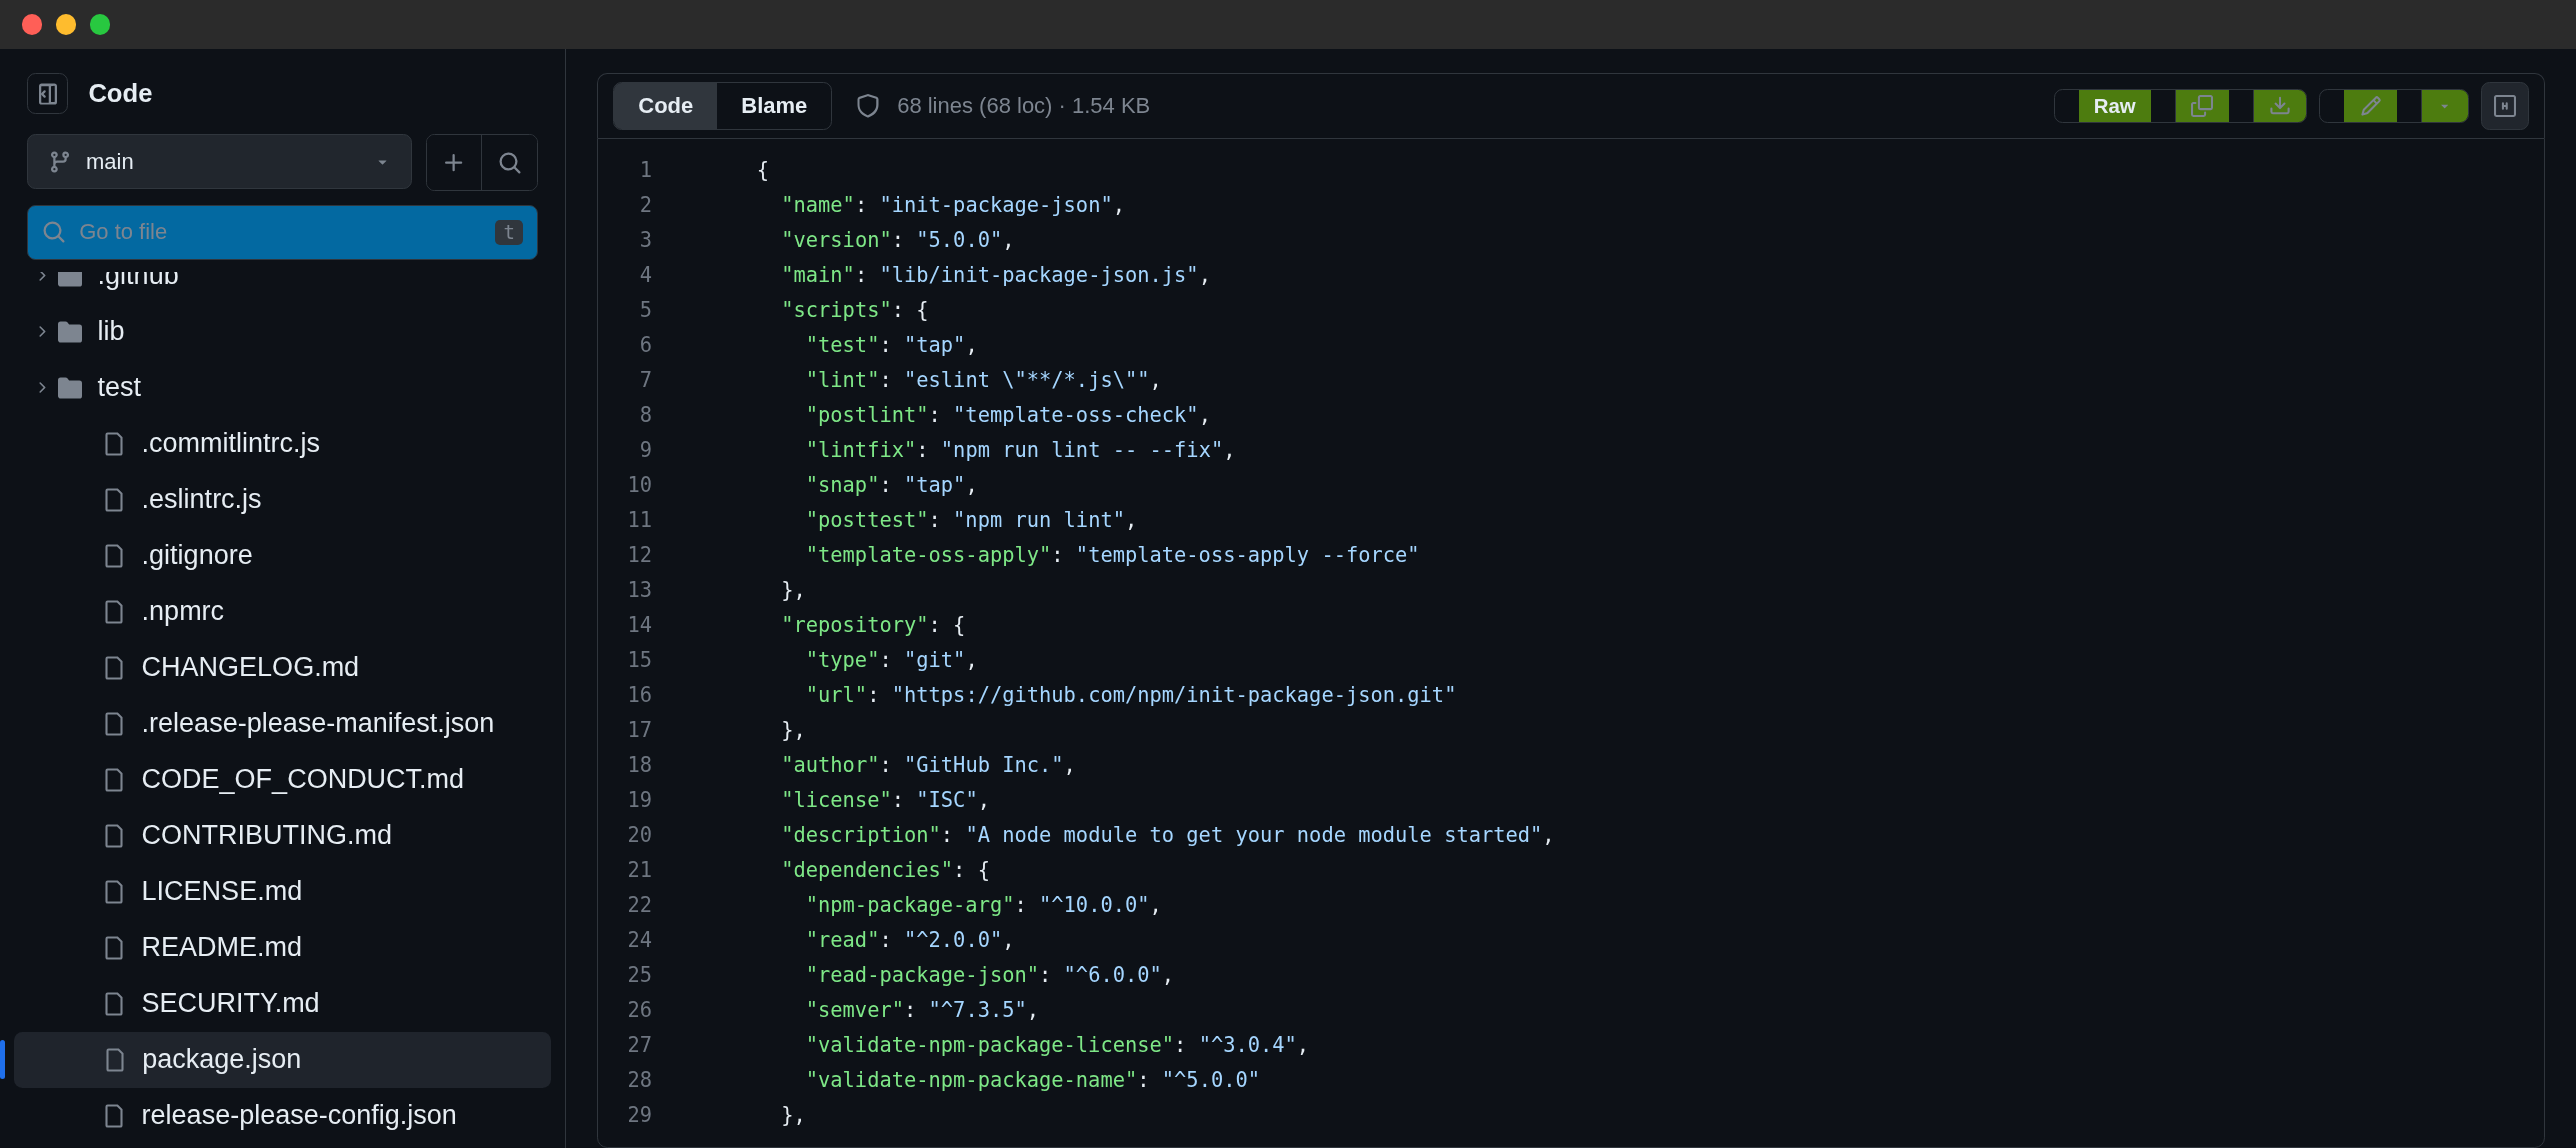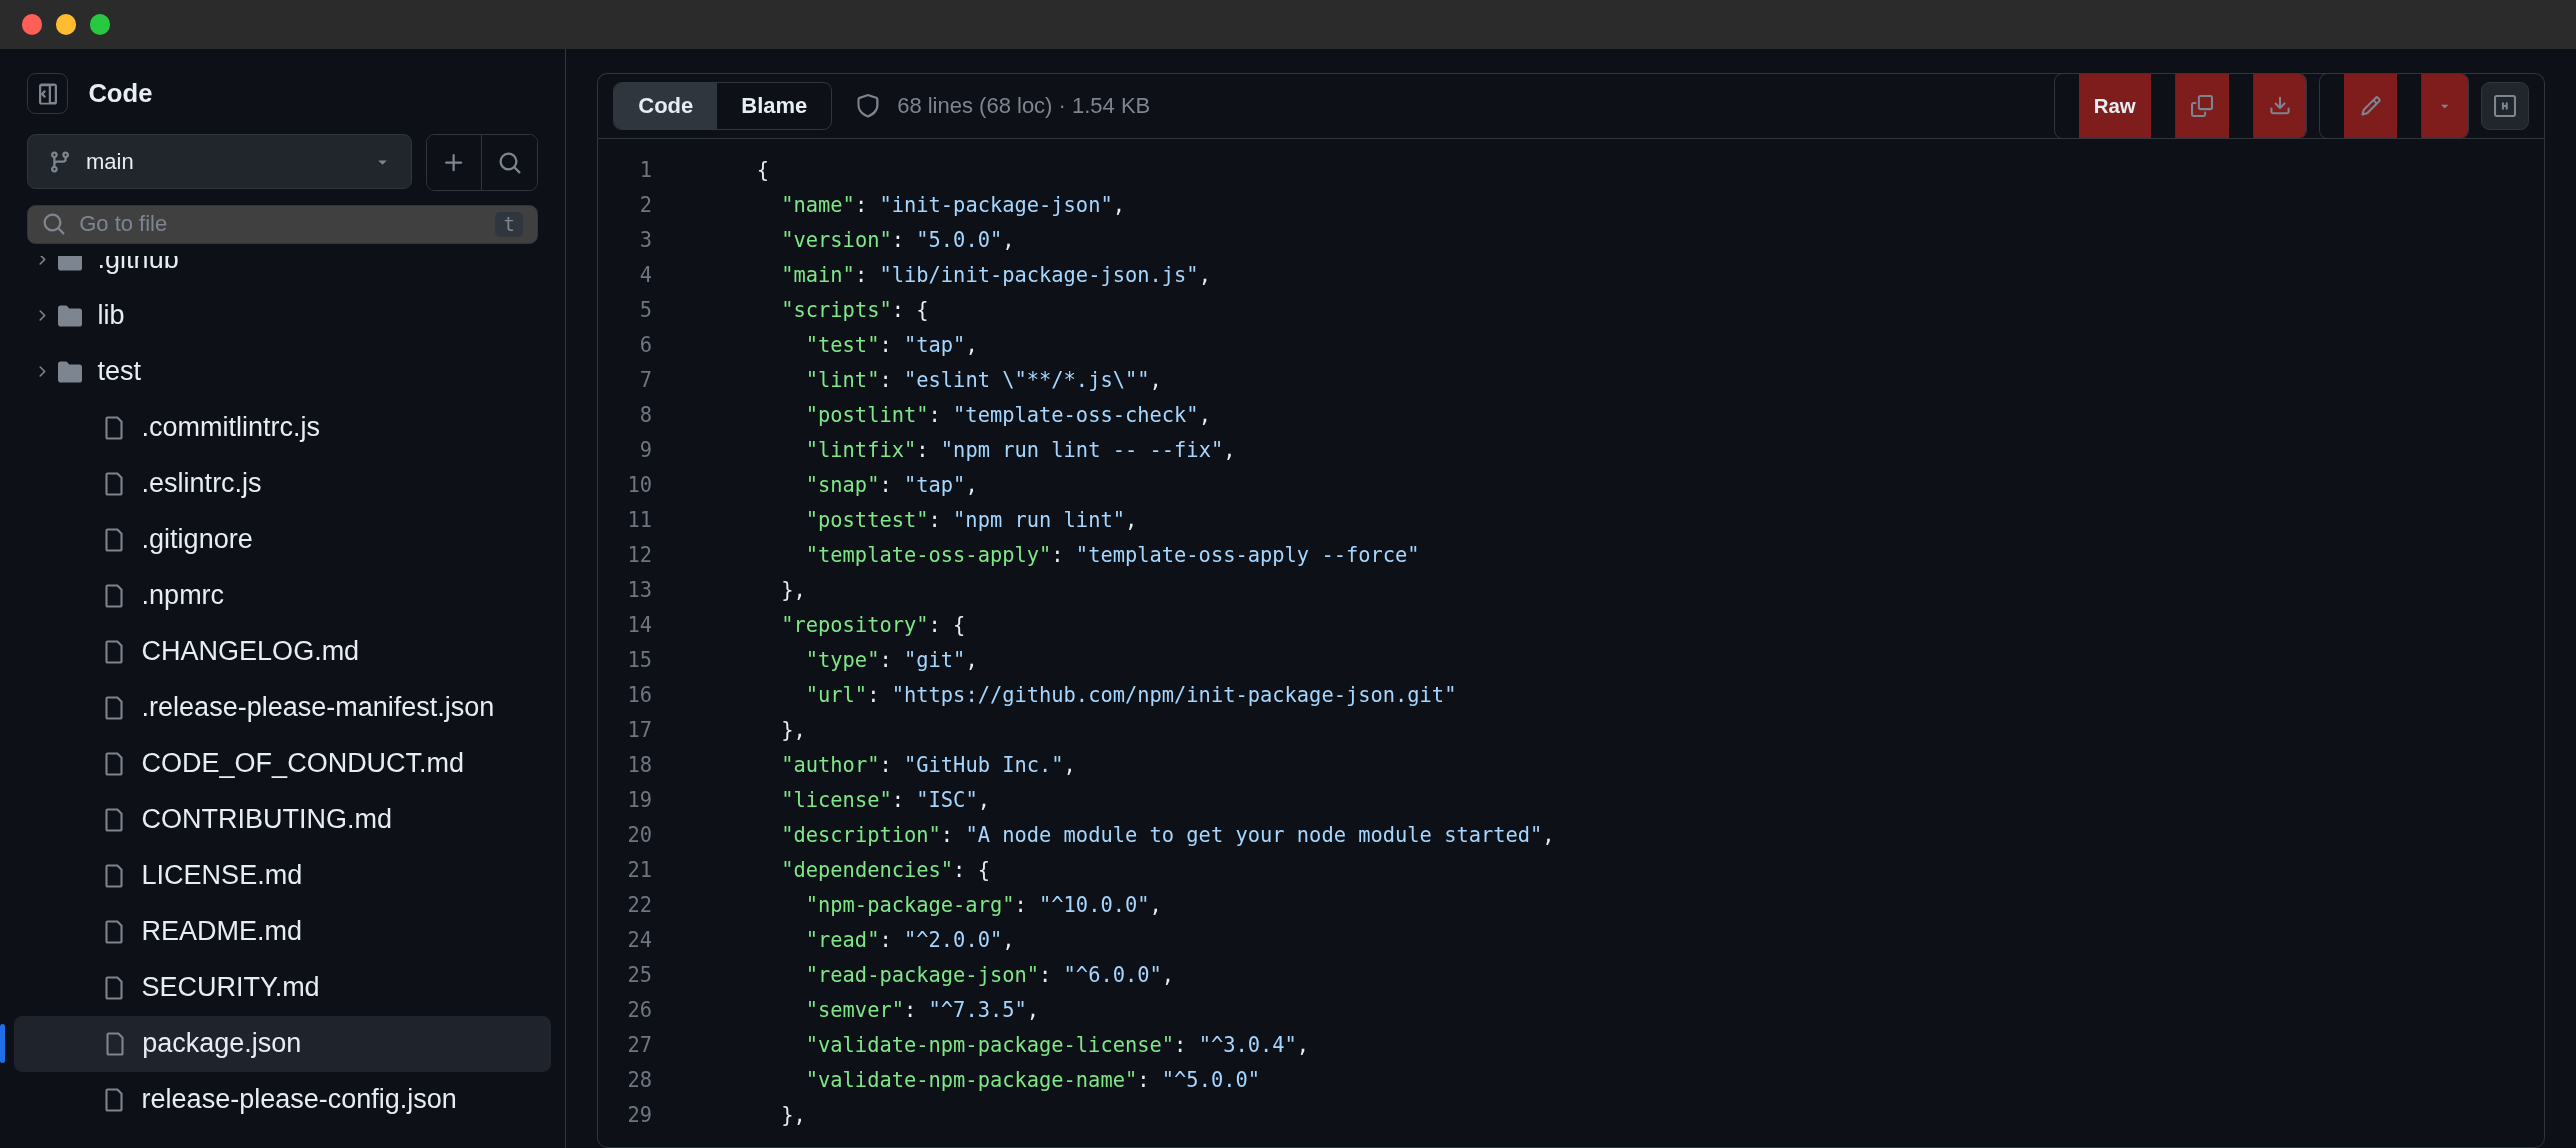--- a/index.html
+++ b/index.html
@@ -117,22 +117,22 @@
   justify-content: center;
   color: #7d8590;
   cursor: pointer;
   font-size: 24px;
 }
 .icon-row .icon-btn:first-child {
   border-right: 0.9px solid #30363d;
 }
 
 .search-box {
-  height: 39px;
-  background: #404040;
+  height: 55px;
+  background: #0369a1;
   border: 0.9px solid #30363d;
   border-radius: 8.5px;
   display: flex;
   align-items: center;
   padding: 0 13.6px;
   gap: 13.6px;
   color: #7d8590;
 }
 .search-box input {
   flex: 1;
@@ -263,22 +263,22 @@
 }
 
 .action-group {
   display: flex;
   border: 0.9px solid #30363d;
   border-radius: 8.5px;
   overflow: hidden;
 }
 
 .action-btn {
-  height: 64px;
-  background: #7f1d1d;
+  height: 32px;
+  background: #4d7c0f;
   display: flex;
   align-items: center;
   justify-content: center;
   padding: 0 15.3px;
   cursor: pointer;
   color: #7d8590;
   margin-left: 24px;
 }
 .action-btn.divider {
   border-left: 0.9px solid #30363d;

